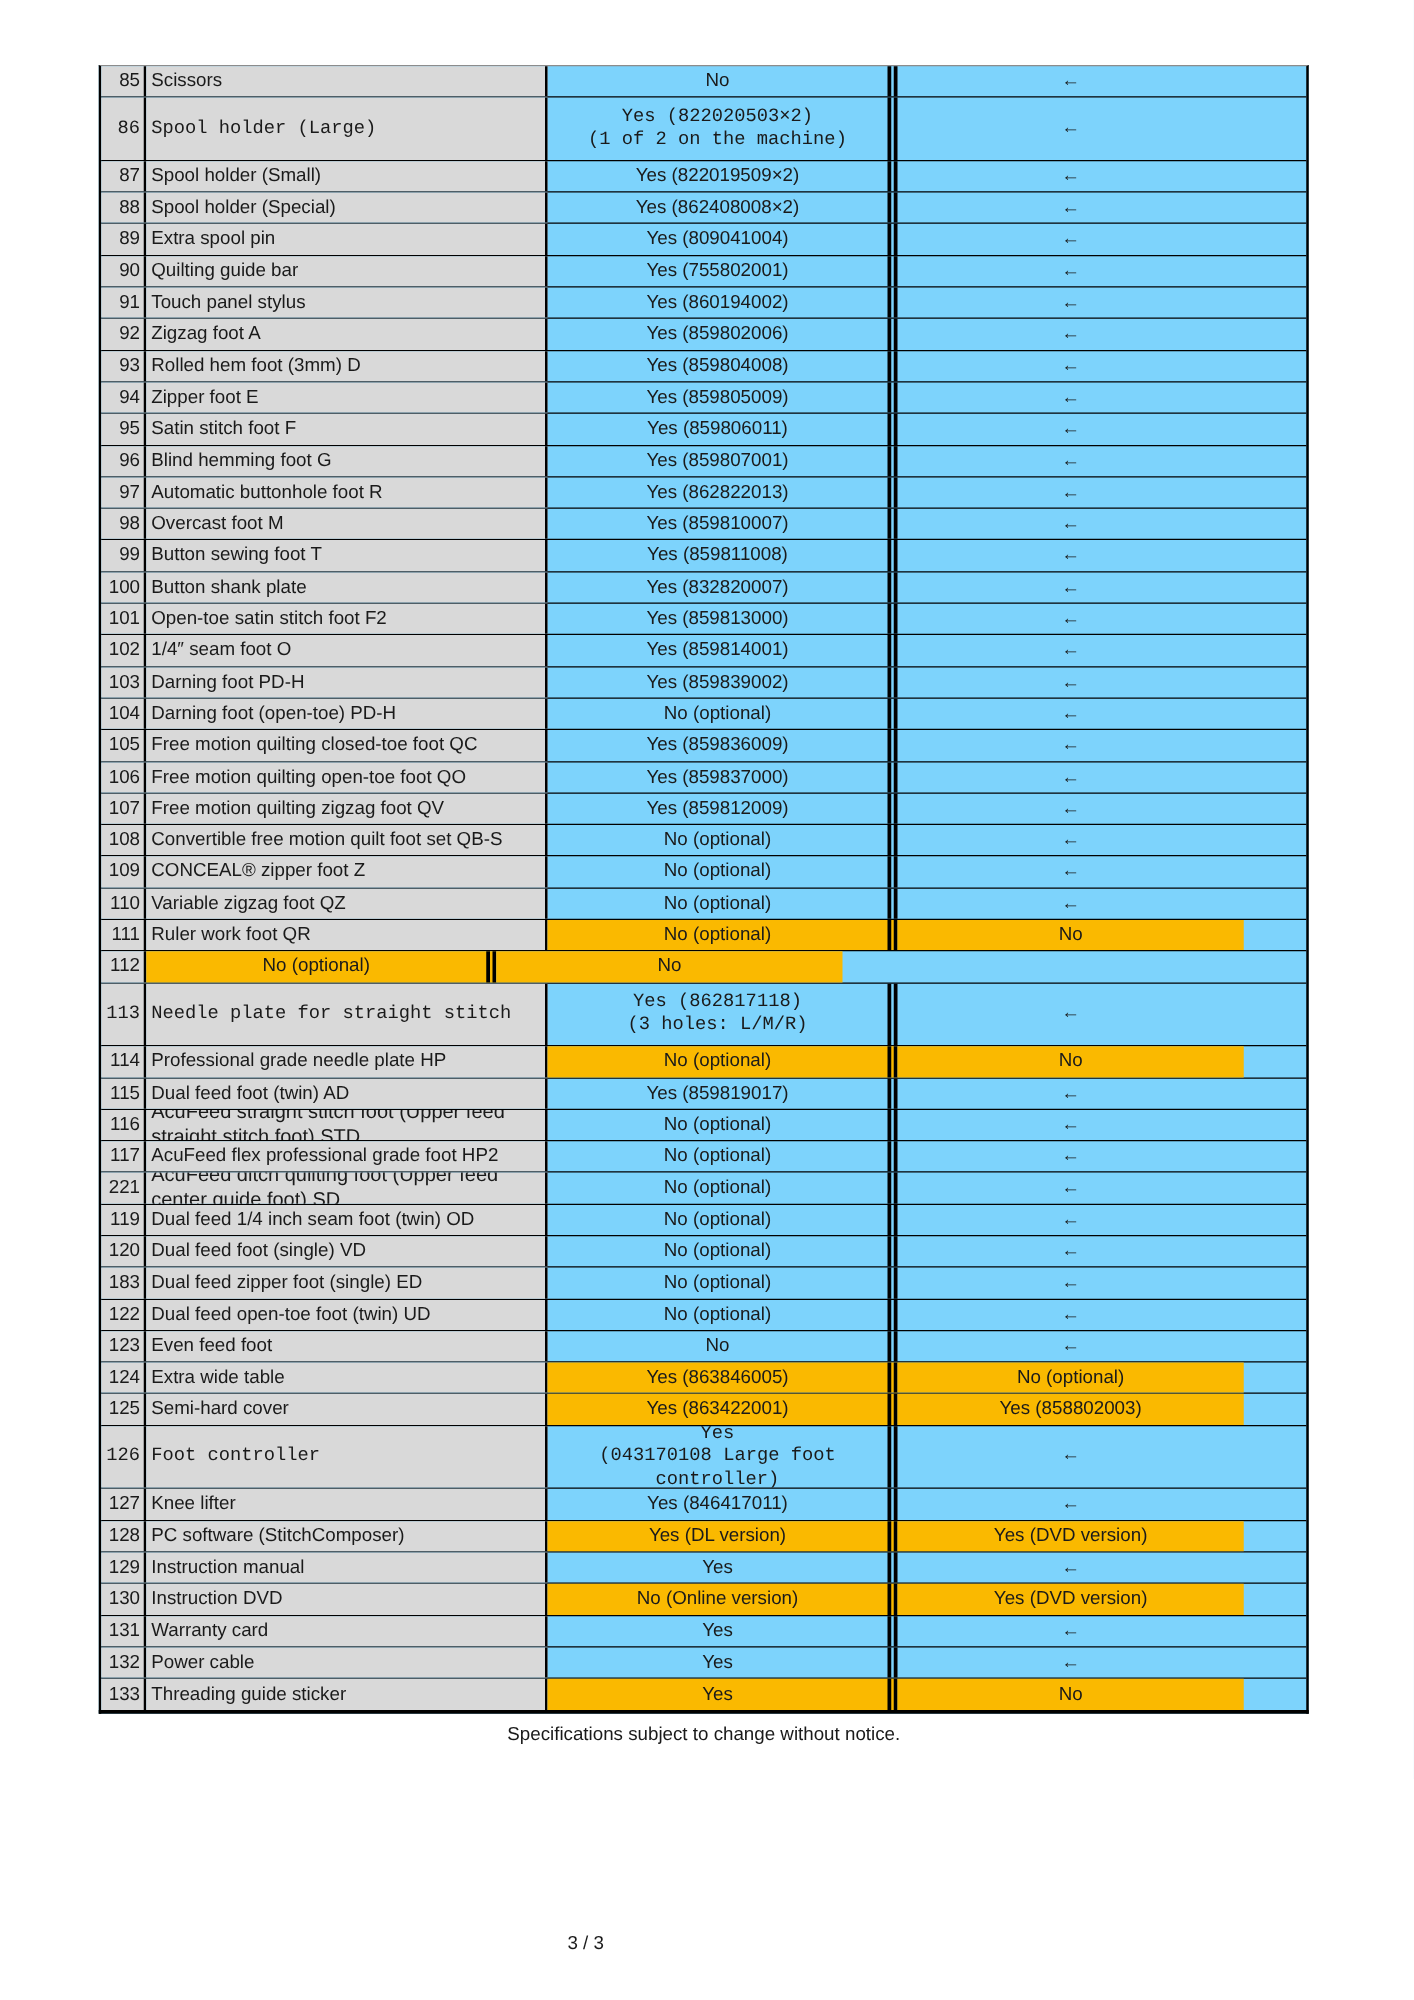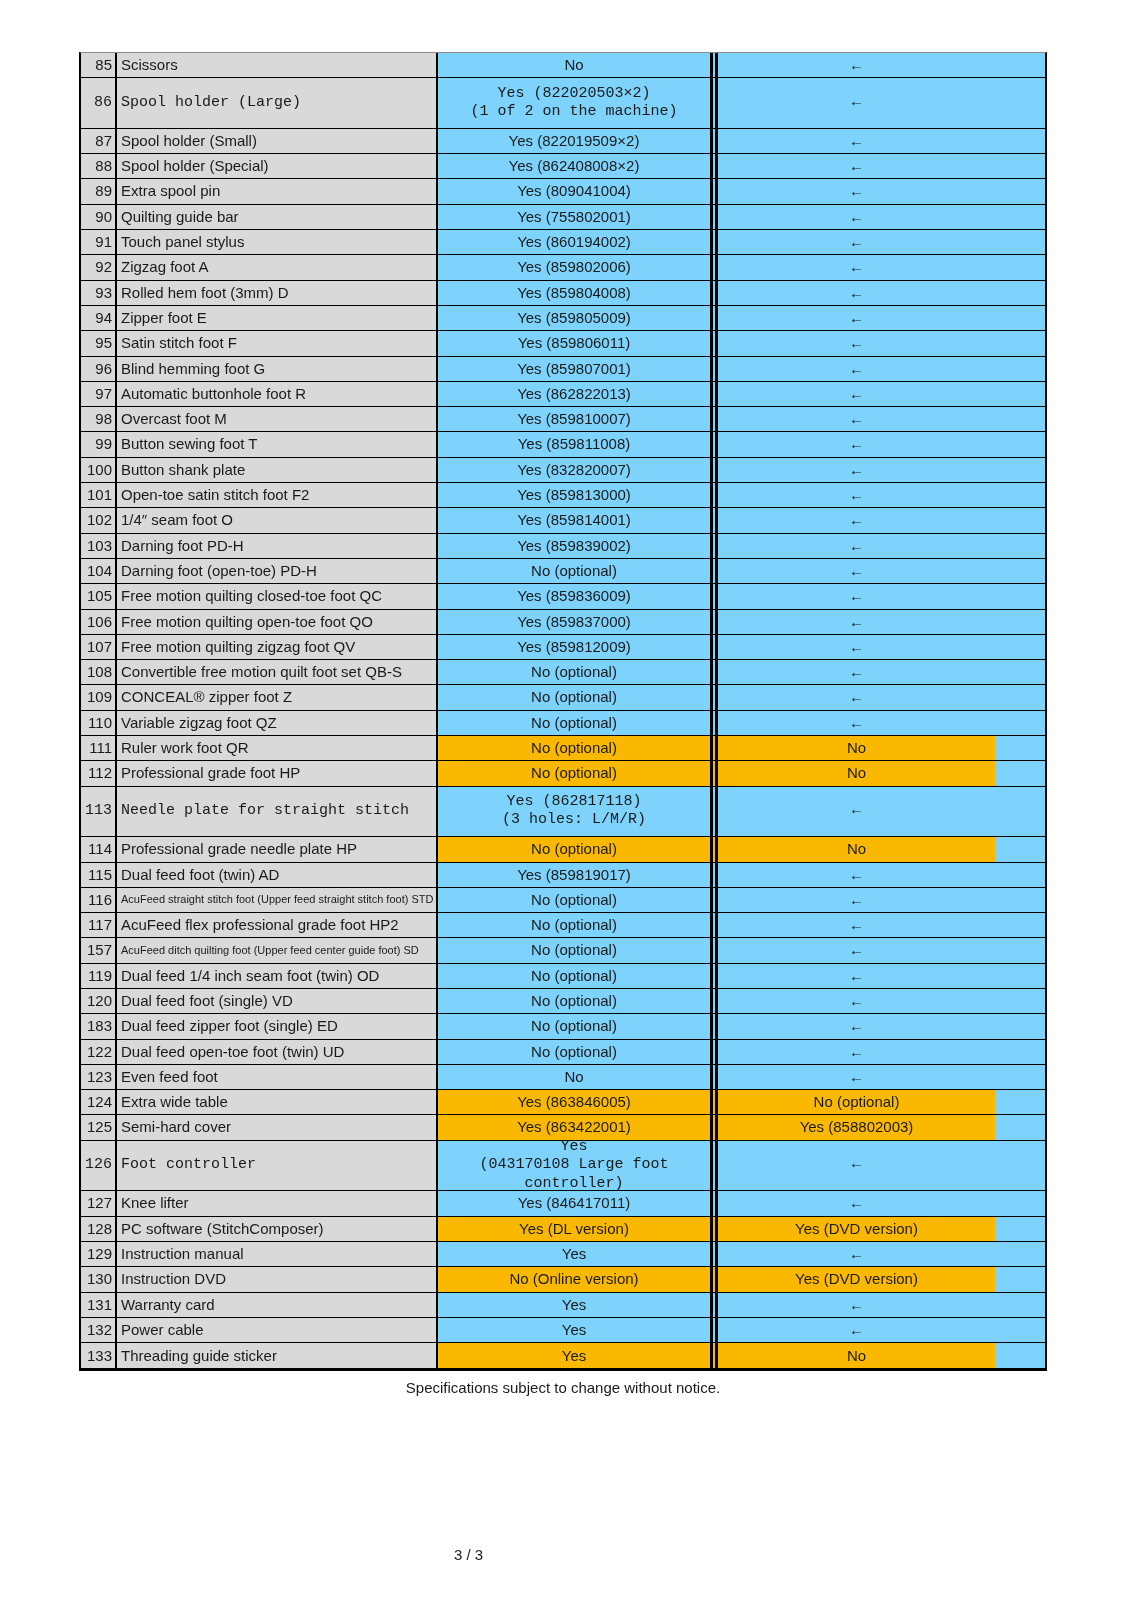--- a/index.html
+++ b/index.html
@@ -18,21 +18,21 @@
   .row { display:flex; height:25.3px; border-bottom:1px solid var(--border,#000); }
   .row:last-child { border-bottom:none; }
   .row.tall { height:50.6px;font-family:Liberation Mono, monospace; }
   .cell { display:flex; align-items:center; font-size:15px; line-height:1.22;
           white-space:pre-line; overflow:hidden; }
   .cell.num { width:36px; background:var(--labelbg,#d9d9d9);
               justify-content:flex-end; padding-right:3px;
               border-right:2px solid var(--border,#000); }
   .cell.name { width:321px; background:var(--labelbg,#d9d9d9);
                padding-left:4px; border-right:2px solid var(--border,#000); }
-  .cell.name.small { font-size:11px; }
+  .cell.name.small { font-size:16px; }
   .cell.mid { width:280px; justify-content:center; text-align:center;
               border-right:8px double var(--border,#000); }
   .cell.last { width:277px; justify-content:center; text-align:center; }
   .cell.hl { background:var(--hl,#fab900); }
 
   .footer-note {
     position:absolute; left:79px; top:1379px; width:968px;
     text-align:center; font-size:15px;
   }
   .page-indicator {
@@ -202,21 +202,20 @@
       <div class="cell last">←</div>
     </div>
     <div class="row">
       <div class="cell num">111</div>
       <div class="cell name">Ruler work foot QR</div>
       <div class="cell mid hl">No (optional)</div>
       <div class="cell last hl">No</div>
     </div>
     <div class="row">
       <div class="cell num">112</div>
-      <div class="cell name">Professional grade foot HP</div>
       <div class="cell mid hl">No (optional)</div>
       <div class="cell last hl">No</div>
     </div>
     <div class="row tall">
       <div class="cell num">113</div>
       <div class="cell name">Needle plate for straight stitch</div>
       <div class="cell mid">Yes (862817118)
 (3 holes: L/M/R)</div>
       <div class="cell last">←</div>
     </div>
@@ -238,21 +237,21 @@
       <div class="cell mid">No (optional)</div>
       <div class="cell last">←</div>
     </div>
     <div class="row">
       <div class="cell num">117</div>
       <div class="cell name">AcuFeed flex professional grade foot HP2</div>
       <div class="cell mid">No (optional)</div>
       <div class="cell last">←</div>
     </div>
     <div class="row">
-      <div class="cell num">157</div>
+      <div class="cell num">221</div>
       <div class="cell name small">AcuFeed ditch quilting foot (Upper feed center guide foot) SD</div>
       <div class="cell mid">No (optional)</div>
       <div class="cell last">←</div>
     </div>
     <div class="row">
       <div class="cell num">119</div>
       <div class="cell name">Dual feed 1/4 inch seam foot (twin) OD</div>
       <div class="cell mid">No (optional)</div>
       <div class="cell last">←</div>
     </div>

